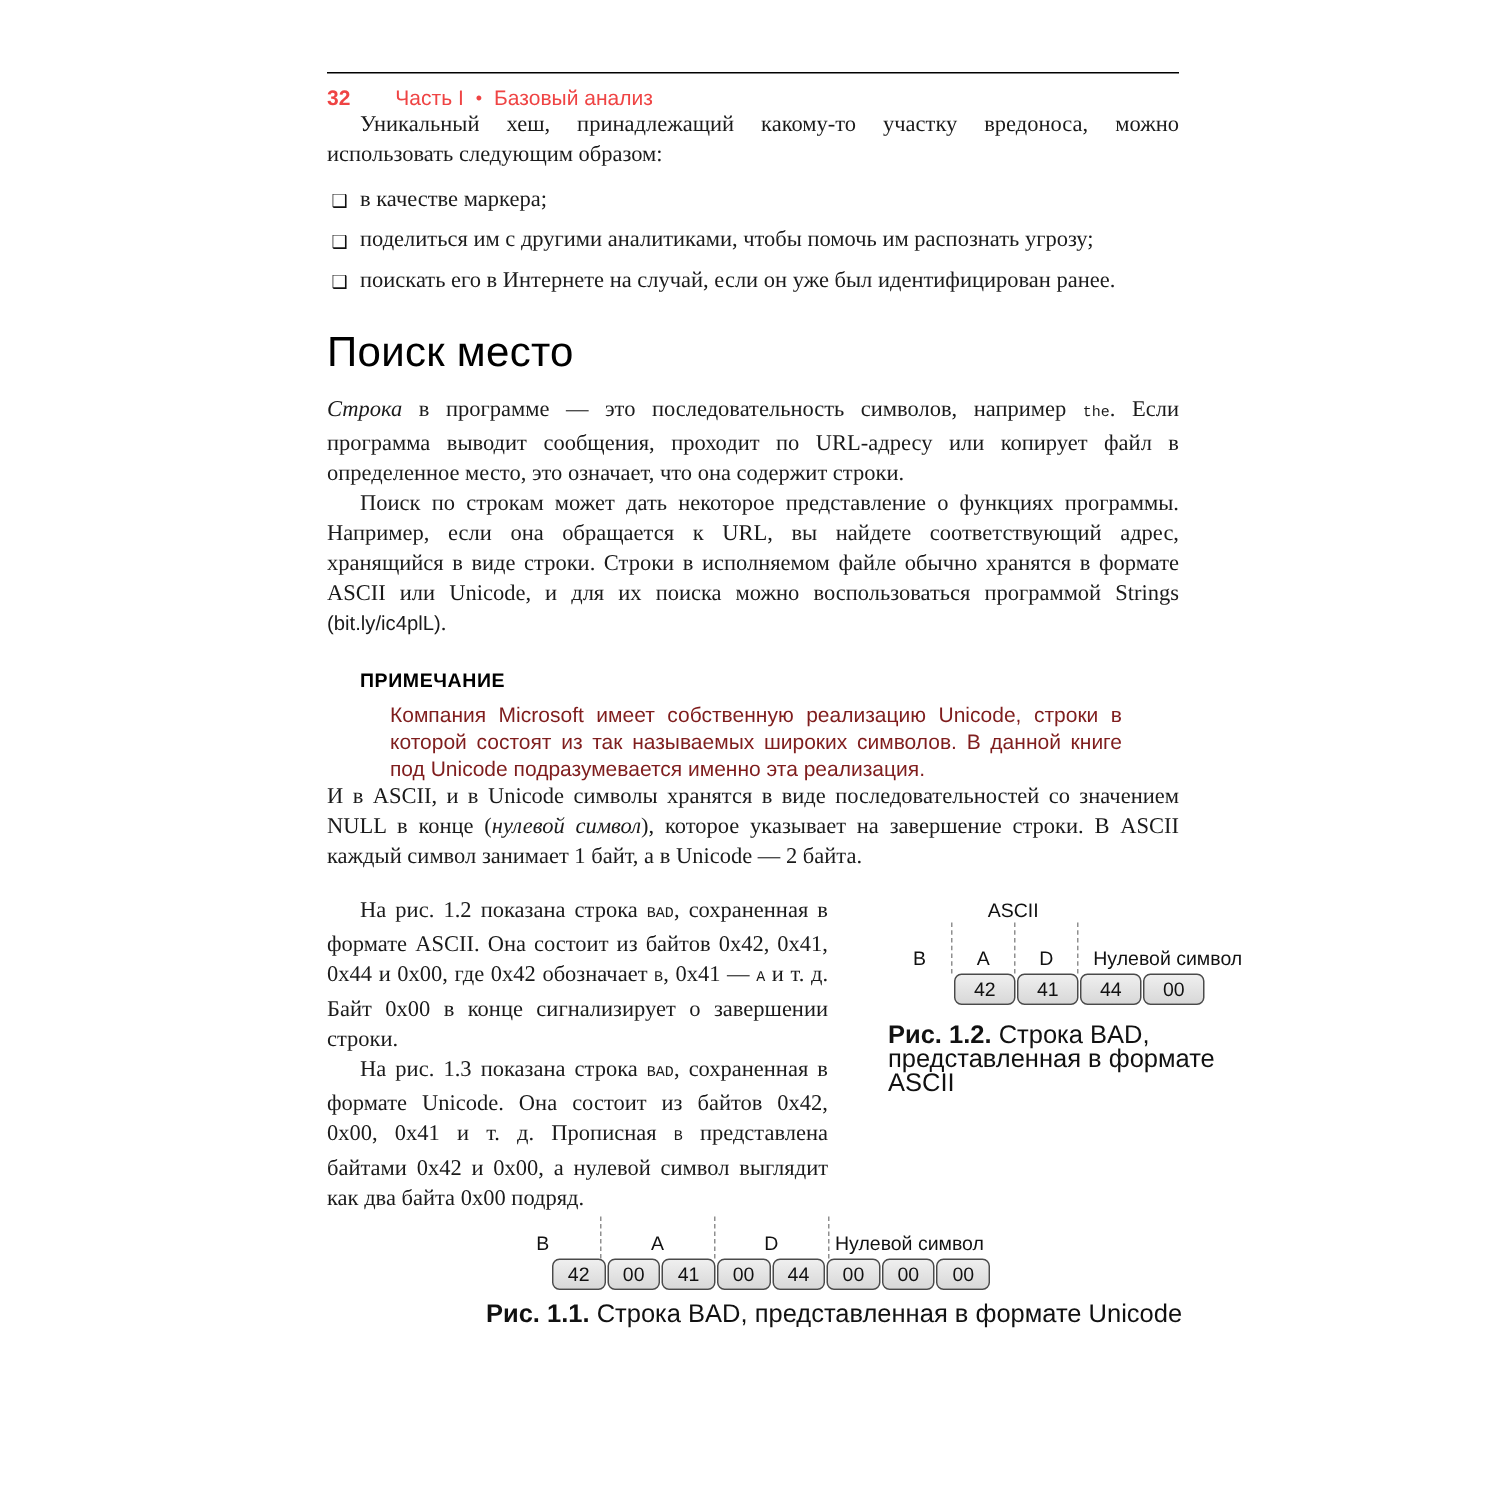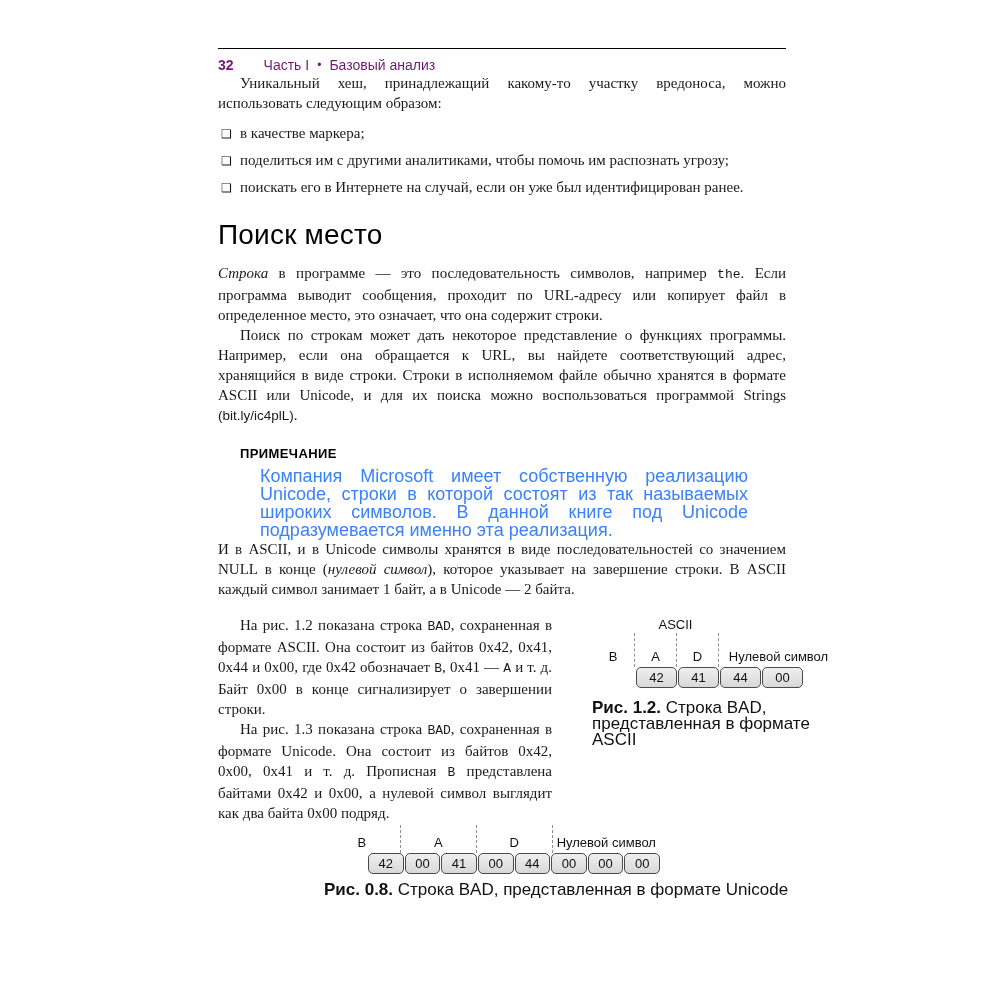--- a/index.html
+++ b/index.html
@@ -2,47 +2,47 @@
 <html><head>
 <meta charset="utf-8">
 <style>
   html,body{margin:0;padding:0;background:#ffffff;}
   .sheet{position:relative;width:1000px;height:1000px;background:#fff;overflow:hidden;
          font-family:"Liberation Serif",serif;color:#1a1a1a;}
   .page{position:absolute;left:218px;top:48px;width:568px;}
 
   
   .runhead{border-top:1px solid #000;padding-top:8px;
-           font-family:"Liberation Sans",sans-serif;font-size:14px;color:#701a75;}
+           font-family:"Liberation Sans",sans-serif;font-size:14px;color:#ef4444;}
   .runhead .pnum{font-weight:bold;margin-right:30px;}
   .runhead .sep{margin:0 8px;font-size:12px;position:relative;top:-1px;}
 
   
   p.body{margin:0;font-size:15px;line-height:20px;text-align:justify;}
   .indent{text-indent:22px;}
-  .mono{font-family:"Liberation Mono",monospace;font-size:13px;}
+  .mono{font-family:"Liberation Mono",monospace;font-size:10px;}
   .url{font-family:"Liberation Sans",sans-serif;font-size:13.5px;}
   .it{font-style:italic;}
 
   .intro{margin-top:24px;}
 
   
   .bullets{margin:10px 0 0 0;padding:0;list-style:none;}
   .bullets li{position:relative;padding-left:22px;margin-bottom:7px;
               font-size:15px;line-height:20px;}
   .bullets .glyph{position:absolute;left:3px;top:1px;font-size:12px;color:#111;}
 
   h1.section{margin:22px 0 12px 0;font-family:"Liberation Sans",sans-serif;
              font-weight:normal;font-size:28px;color:#000;letter-spacing:.2px;}
 
   
   .note{margin-top:20px;font-family:"Liberation Sans",sans-serif;}
   .note-title{font-size:13px;font-weight:bold;letter-spacing:.4px;color:#000;padding-left:22px;}
-  .note-body{margin:6px 38px 0 42px;font-size:18px;line-height:18px;
-             text-align:justify;color:#3b82f6;}
+  .note-body{margin:6px 38px 0 42px;font-size:14px;line-height:18px;
+             text-align:justify;color:#7f1d1d;}
 
   .after-note{margin-top:16px;}
 
   
   .twocol{display:flex;margin-top:16px;gap:36px;}
   .col-text{width:334px;flex:none;}
   .col-fig{flex:none;margin-left:4px;}
 
   
   .fig{font-family:"Liberation Sans",sans-serif;color:#111;}
@@ -143,17 +143,17 @@
       <div class="brow">
         <div class="byte">42</div>
         <div class="byte">00</div>
         <div class="byte">41</div>
         <div class="byte">00</div>
         <div class="byte">44</div>
         <div class="byte">00</div>
         <div class="byte">00</div>
         <div class="byte">00</div>
       </div>
-      <div class="fcap"><b>Рис. 0.8.</b><span> Строка BAD, представленная в формате Unicode</span></div>
+      <div class="fcap"><b>Рис. 1.1.</b><span> Строка BAD, представленная в формате Unicode</span></div>
     </div>
 
   </div>
 </div>
 
 </body></html>

